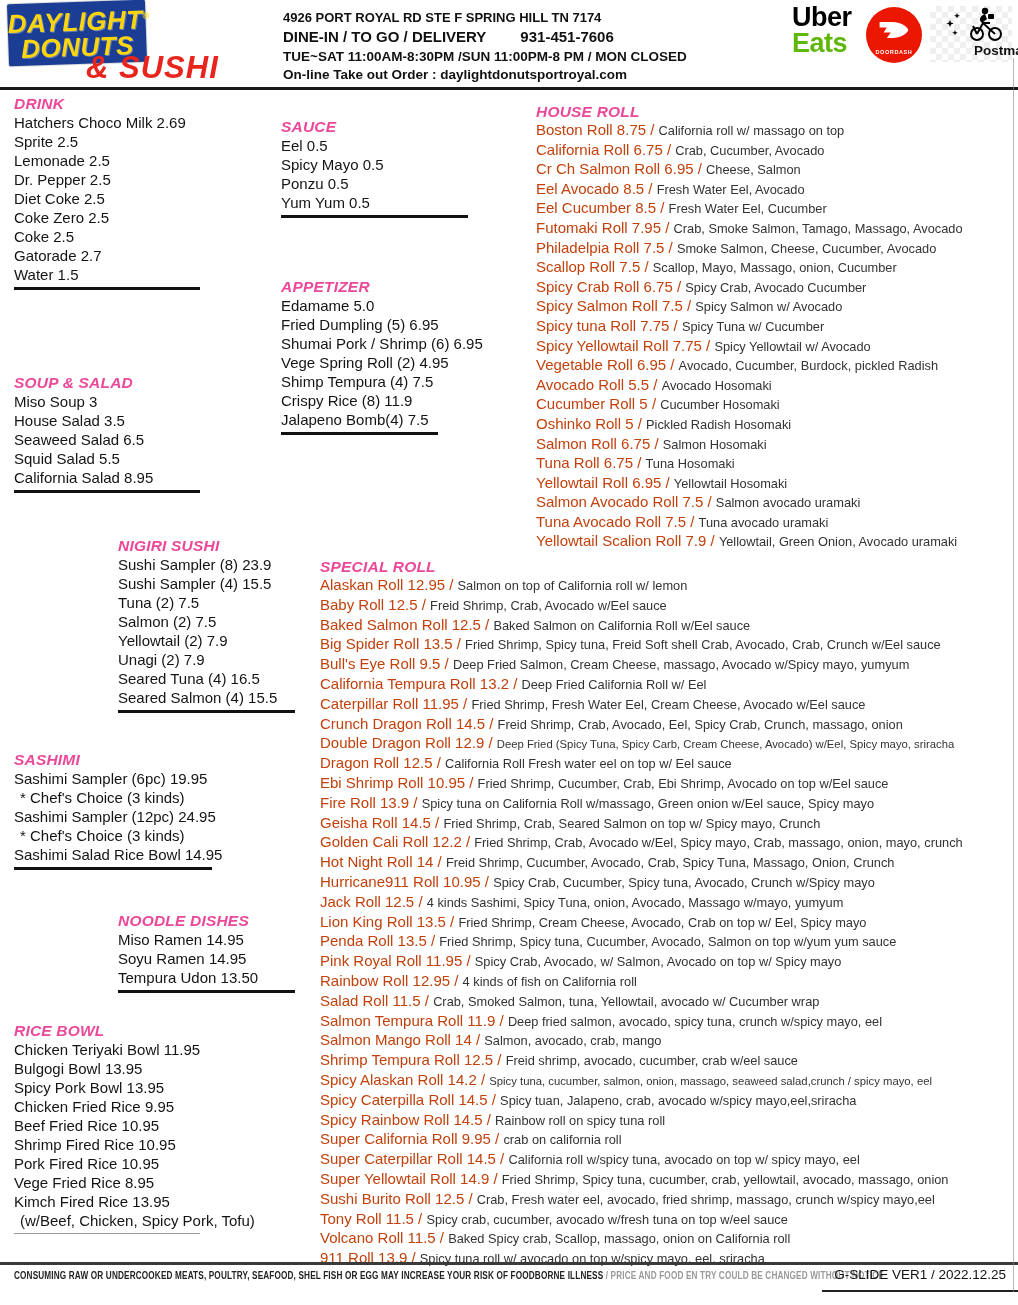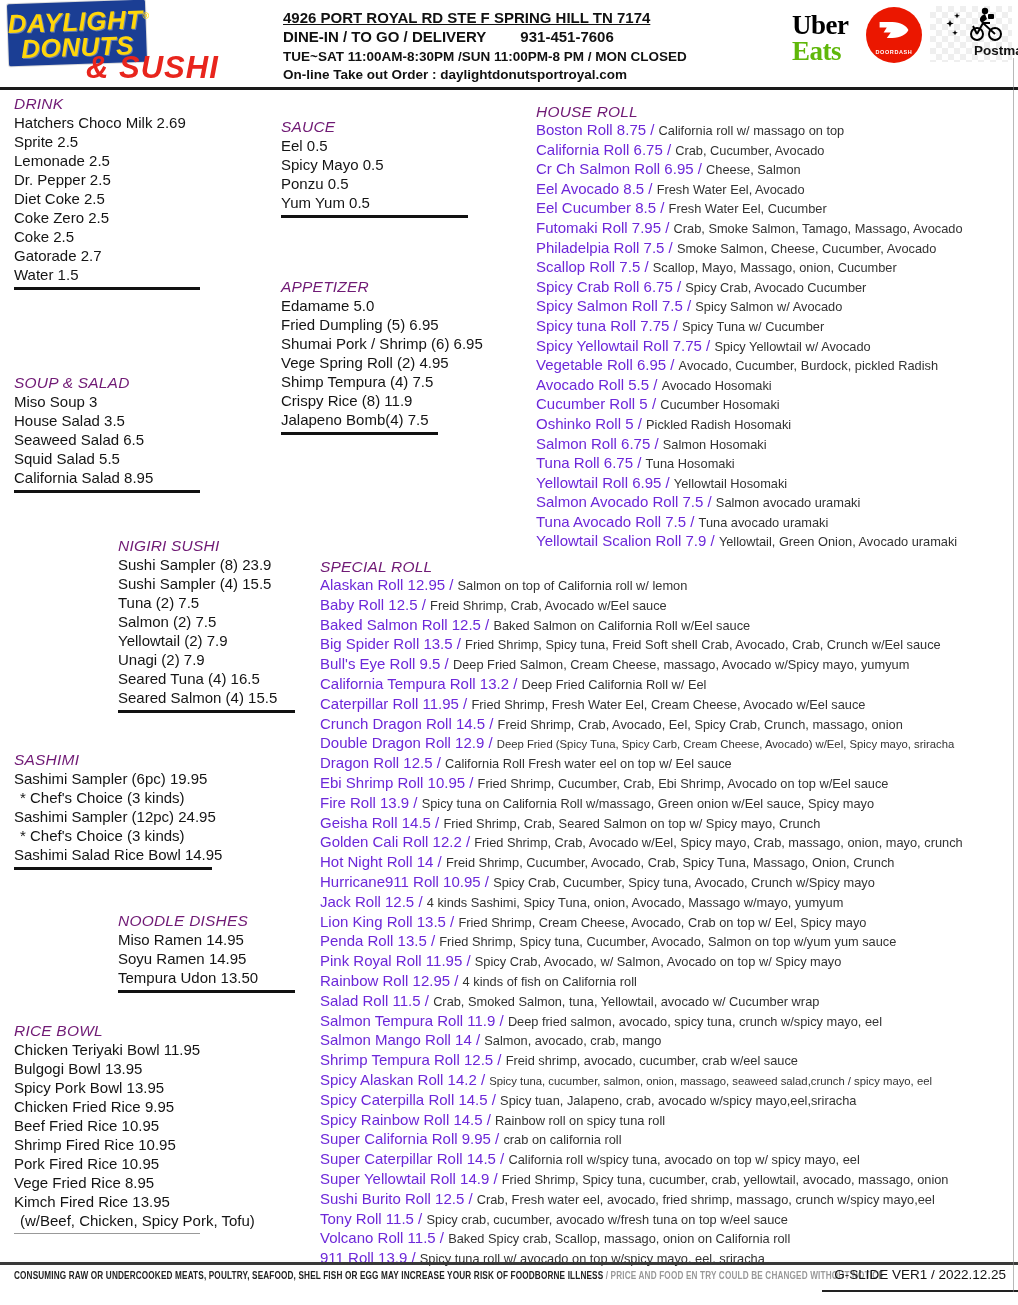--- a/index.html
+++ b/index.html
@@ -11,50 +11,50 @@
             transform:rotate(-2deg);border-radius:2px;display:flex;flex-direction:column;
             justify-content:center;box-shadow:0 0 0 1px #dcdcdc;}
   .logo-line{color:#ffd60a;font-weight:bold;font-style:italic;text-align:center;
              font-size:26px;line-height:25px;letter-spacing:0.5px;
              text-shadow:1px 1px 0 #ffffff55;}
   .logo-line .reg{font-size:9px;vertical-align:super;}
   .logo-sushi{position:absolute;left:86px;top:50px;font-size:31px;font-weight:bold;
               font-style:italic;color:#e8251d;letter-spacing:1px;white-space:nowrap;}
 
   .address{position:absolute;left:283px;top:8px;}
-  .addr1{font-size:15px;font-weight:bold;line-height:19px;white-space:nowrap;text-decoration:underline;}
+  .addr1{font-size:13px;font-weight:bold;line-height:19px;white-space:nowrap;}
   .addr2{font-size:15px;font-weight:bold;line-height:20px;white-space:nowrap;}
   .addr2 .phone{margin-left:34px;}
   .addr3{font-size:13.5px;font-weight:bold;line-height:19px;white-space:nowrap;}
   .addr4{font-size:13.5px;font-weight:bold;line-height:18px;white-space:nowrap;}
 
-  .uber{position:absolute;left:792px;top:12px;line-height:26px;font-family:Liberation Serif, serif;}
+  .uber{position:absolute;left:792px;top:4px;line-height:26px;}
   .uber-word{font-size:27px;font-weight:bold;color:#000;letter-spacing:-0.5px;}
   .eats-word{font-size:27px;font-weight:bold;color:#5fb709;letter-spacing:-0.5px;}
   .doordash{position:absolute;left:866px;top:7px;width:56px;height:56px;border-radius:50%;
             background:#eb1700;text-align:center;}
   .doordash svg{margin-top:13px;}
   .dd-text{position:absolute;bottom:8px;width:100%;text-align:center;color:#fff;
            font-size:5.5px;font-weight:bold;letter-spacing:0.6px;}
   .postmates{position:absolute;left:930px;top:6px;width:82px;height:56px;
              background-image:repeating-conic-gradient(#efefef 0% 25%, #ffffff 0% 50%);
              background-size:12px 12px;text-align:center;}
   .pm-text{font-size:13.5px;font-weight:bold;color:#111;margin-top:-3px;margin-left:44px;}
 
   .header-rule{position:absolute;left:0;top:87px;width:1018px;height:3px;background:#1a1a1a;}
 
   
   .sec{position:absolute;}
-  .sec-title{margin:0 0 1px 0;font-size:15.5px;font-weight:normal;font-style:italic;
-             line-height:17px;letter-spacing:0.2px;color:#701a75;}
+  .sec-title{margin:0 0 1px 0;font-size:15.5px;font-weight:bold;font-style:italic;
+             line-height:17px;letter-spacing:0.2px;color:#ec4899;}
   .items > .menu-item{white-space:nowrap;}
   .simple > .items > .menu-item{font-size:15px;line-height:19px;color:#141414;}
   .menu-item.note{font-size:13.2px;padding-left:6px;color:#1a1a1a;}
   .rule{height:3px;background:#111;margin-top:3px;}
-  .dish-name{font-size:15px;color:#6d28d9;}
+  .dish-name{font-size:15px;color:#c2410c;}
   .dish-desc{font-size:12.8px;color:#333;}
   .dish-desc.tight{font-size:11.3px;margin-top:20px;}
 
   #sec-drink{left:14px;top:95px;width:200px;}      #sec-drink .rule{width:186px;}
   #sec-sauce{left:281px;top:118px;width:190px;}    #sec-sauce .rule{width:187px;}
   #sec-appetizer{left:281px;top:278px;width:190px;}#sec-appetizer .rule{width:157px;}
   #sec-soup{left:14px;top:374px;width:200px;}      #sec-soup .rule{width:186px;}
   #sec-nigiri{left:118px;top:537px;width:200px;}   #sec-nigiri .rule{width:177px;}
   #sec-sashimi{left:14px;top:751px;width:210px;}   #sec-sashimi .rule{width:198px;}
   #sec-noodle{left:118px;top:912px;width:190px;}   #sec-noodle .rule{width:177px;}

